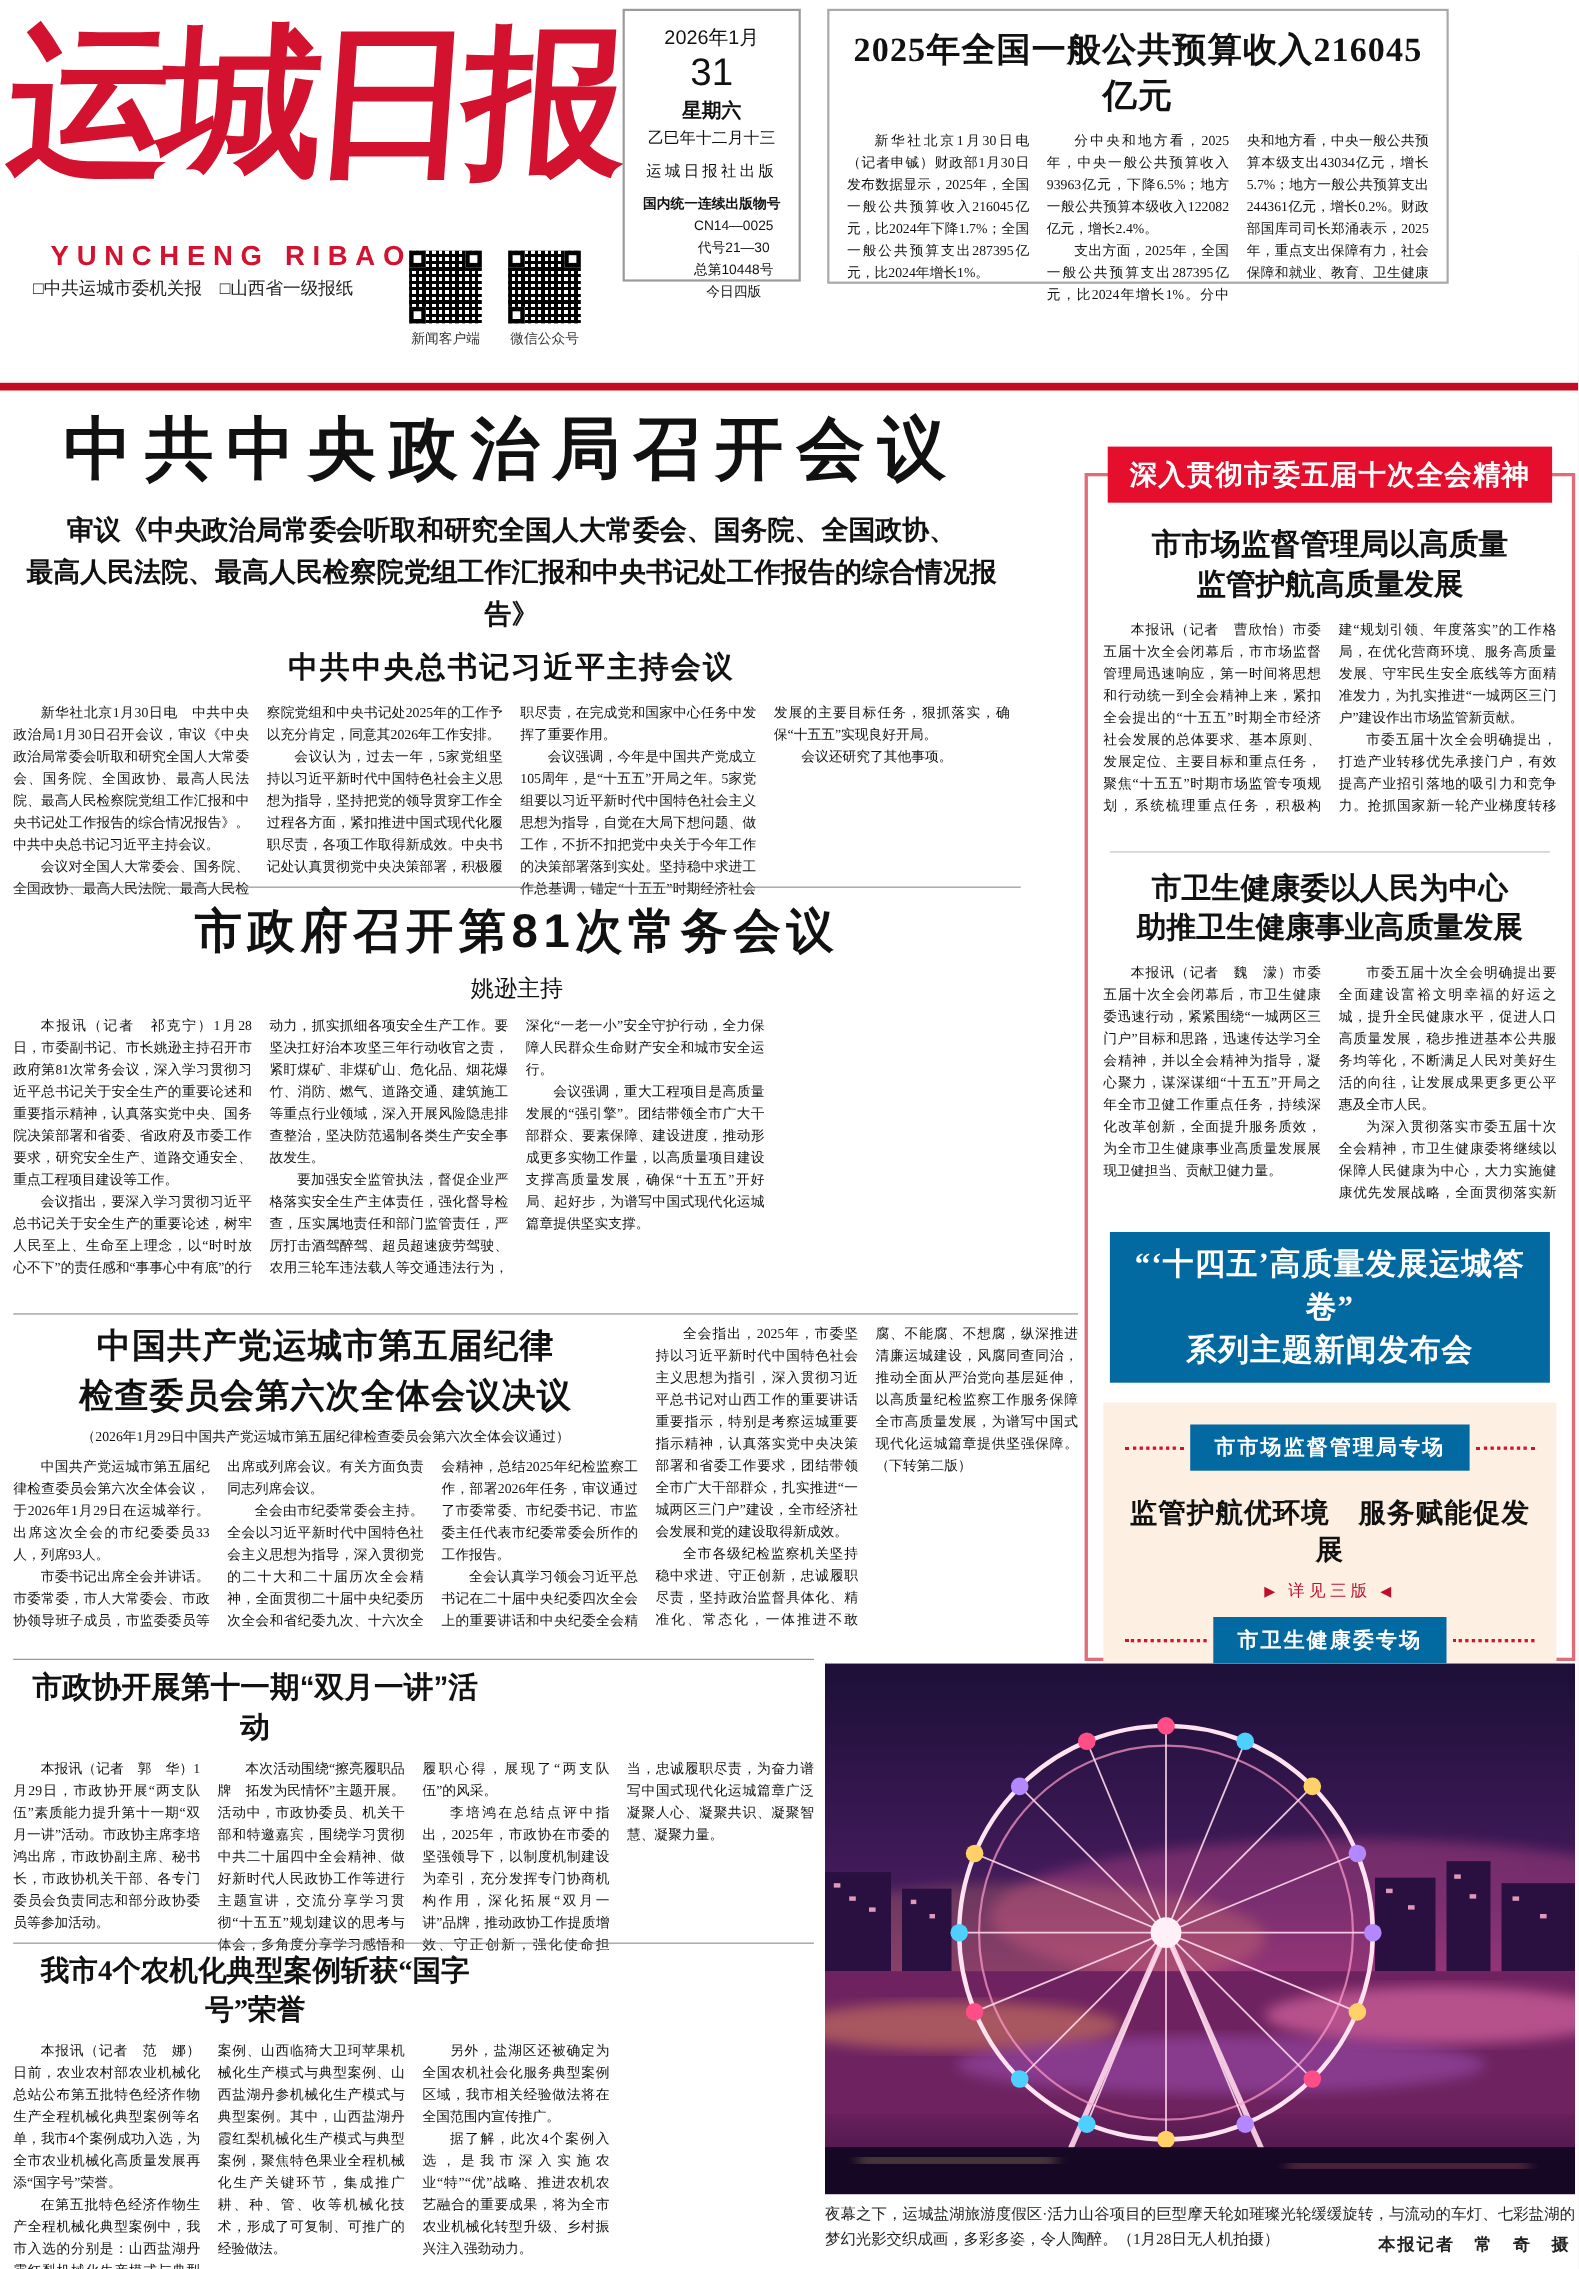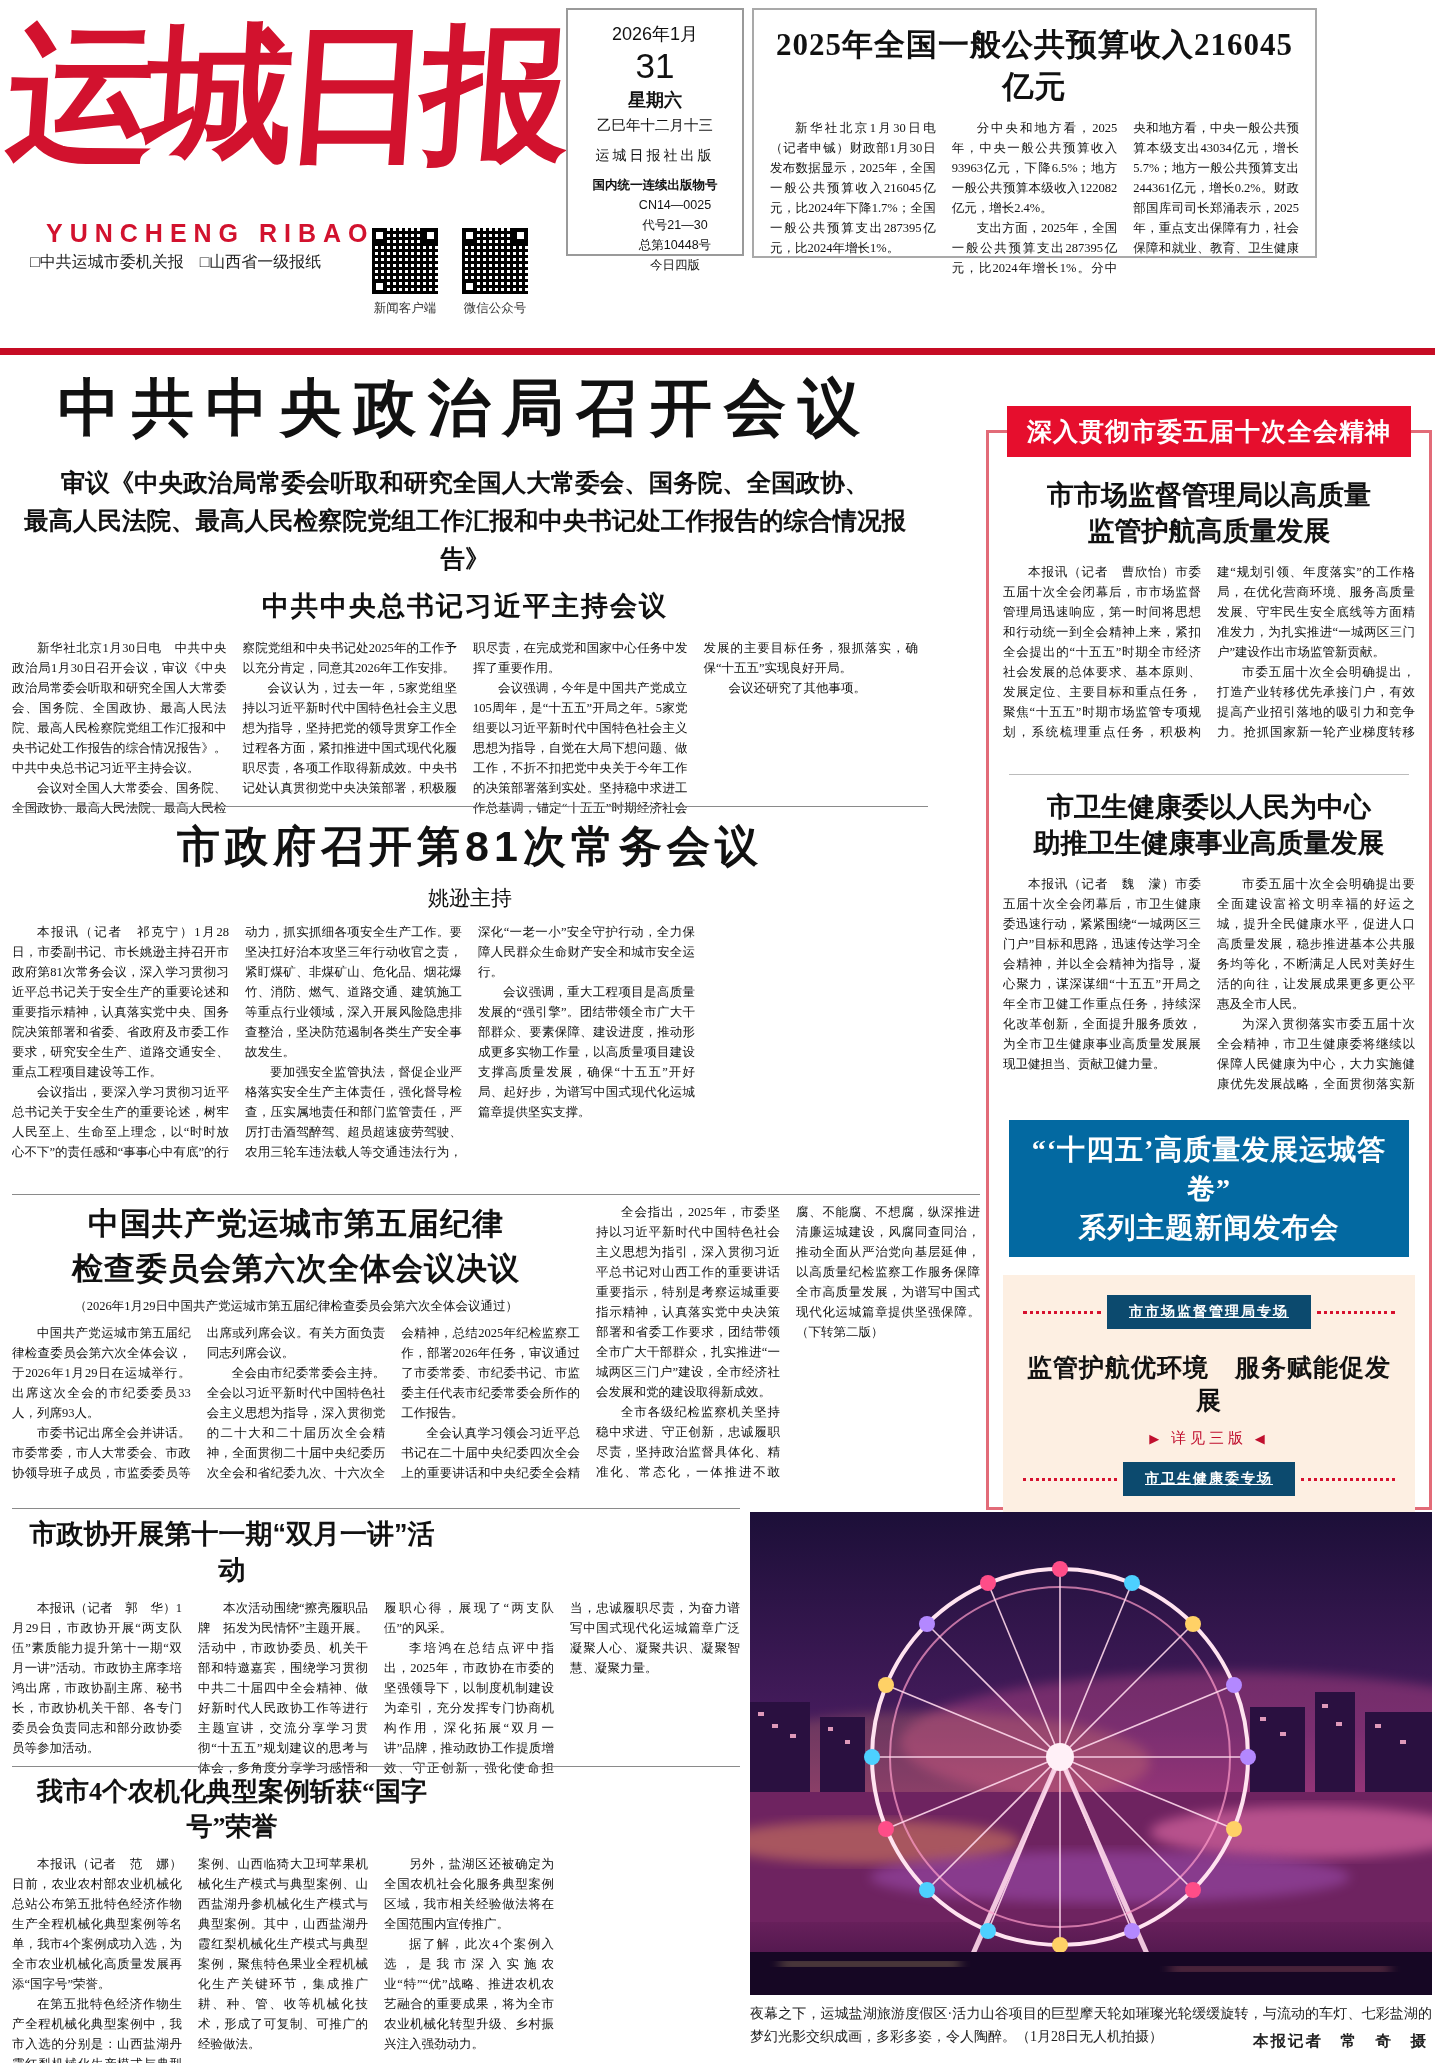--- a/index.html
+++ b/index.html
@@ -25,21 +25,21 @@
   .masthead-org { left:30px; top:252px; font-size:16px; color:#222; font-family:"Liberation Sans",sans-serif; }
   .qr { width:66px; height:66px; position:absolute; background:
       repeating-linear-gradient(90deg,#000 0 3px,rgba(255,255,255,0) 3px 6px),
       repeating-linear-gradient(0deg,#000 0 3px,#fff 3px 6px); }
   .qr i { position:absolute; width:15px; height:15px; border:4px solid #000; background:#fff; }
   .qr i:nth-child(1){ left:0; top:0; } .qr i:nth-child(2){ right:0; top:0; } .qr i:nth-child(3){ left:0; bottom:0; }
   .qr-label { position:absolute; font-size:12.5px; color:#333; width:90px; text-align:center; font-family:"Liberation Sans",sans-serif; }
 
   
   .date-box {
-    left:566px; top:8px; width:178px; height:248px; border:2px solid #9a9a9a;
+    left:566px; top:8px; width:162px; height:248px; border:2px solid #9a9a9a;
     text-align:center; padding-top:12px; font-family:"Liberation Sans",sans-serif;
   }
   .date-ym { font-size:18px; }
   .date-day { font-size:35px; font-weight:normal; line-height:1.15; }
   .date-week { font-size:18px; font-weight:bold; margin-top:2px; }
   .date-lunar { font-size:14.5px; margin-top:4px; }
   .date-pub { font-size:14px; margin-top:12px; letter-spacing:3px; font-family:"Liberation Serif",serif; }
   .date-meta { font-size:12.5px; margin-top:10px; line-height:1.6; font-weight:bold; }
   .date-meta div { font-weight:normal;padding-left:40px; }
   .date-meta .b { font-weight:bold; }
@@ -117,22 +117,22 @@
   .sb-divider { border-top:1px solid #bbb; margin:14px 6px; }
   .notice-title {
     background:#0369a1; color:#fff; text-align:center; font-weight:bold;
     font-size:28px; line-height:1.4; padding:10px 4px; margin:16px 6px 0 6px; letter-spacing:1px;
     font-family:"Liberation Serif",serif;
   }
   .notice-box { background:#fdefe2; margin:18px 0 0 0; padding:20px 14px 16px 14px; height:288px; }
   .session { margin-bottom:14px; }
   .tag-row { display:flex; align-items:center; }
   .tag-row .dots { flex:1; border-top:3px dotted #d6102f; margin:0 6px; }
-  .tag-btn { background:#0c4a6e; color:#fff; border:none; font-weight:bold; font-size:14px;
-             padding:8px 22px; letter-spacing:2px; font-family:"Liberation Serif",serif;text-decoration:underline; }
+  .tag-btn { background:#0369a1; color:#fff; border:none; font-weight:bold; font-size:19px;
+             padding:8px 22px; letter-spacing:2px; font-family:"Liberation Serif",serif; }
   .slogan { text-align:center; font-size:25px; font-weight:bold; letter-spacing:1px; margin-top:22px;
             font-family:"Liberation Sans",sans-serif; color:#111; }
   .more-row { text-align:center; color:#c00f2e; font-size:15px; margin-top:12px; letter-spacing:4px; }
   .more-row .tri { font-size:13px; }
 
   
   .photo { left:750px; top:1512px; width:682px; height:483px; overflow:hidden; }
   .caption { left:750px; top:2002px; width:682px; font-size:14px; line-height:1.65; color:#222; text-align:justify; }
   .caption .credit { position:absolute; right:4px; top:26px; font-weight:bold; font-size:15.5px; letter-spacing:2px; }
 </style>

